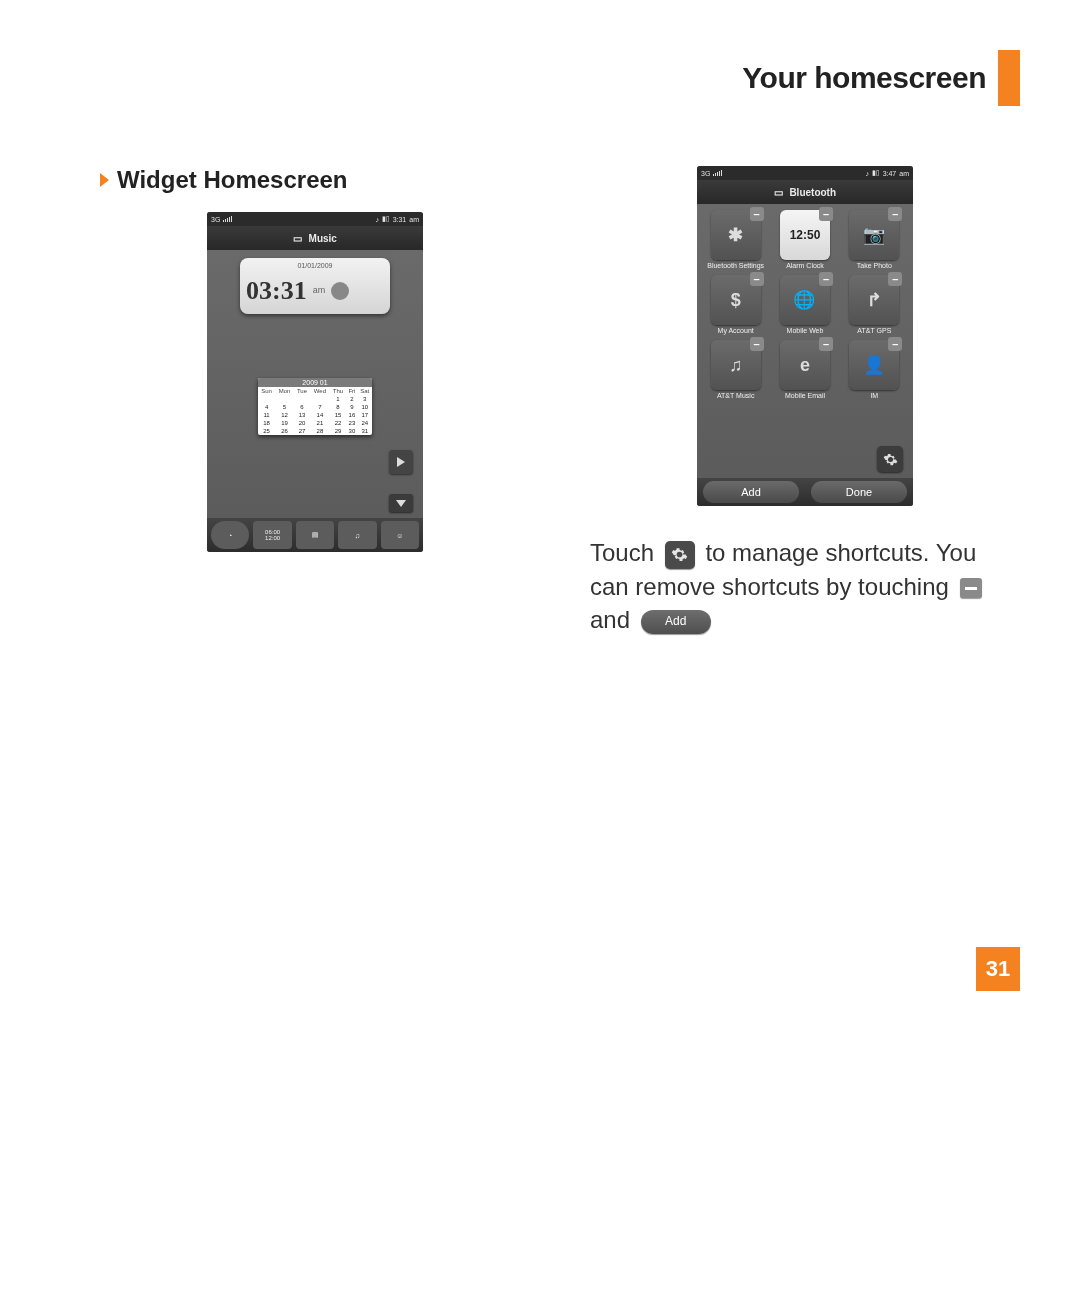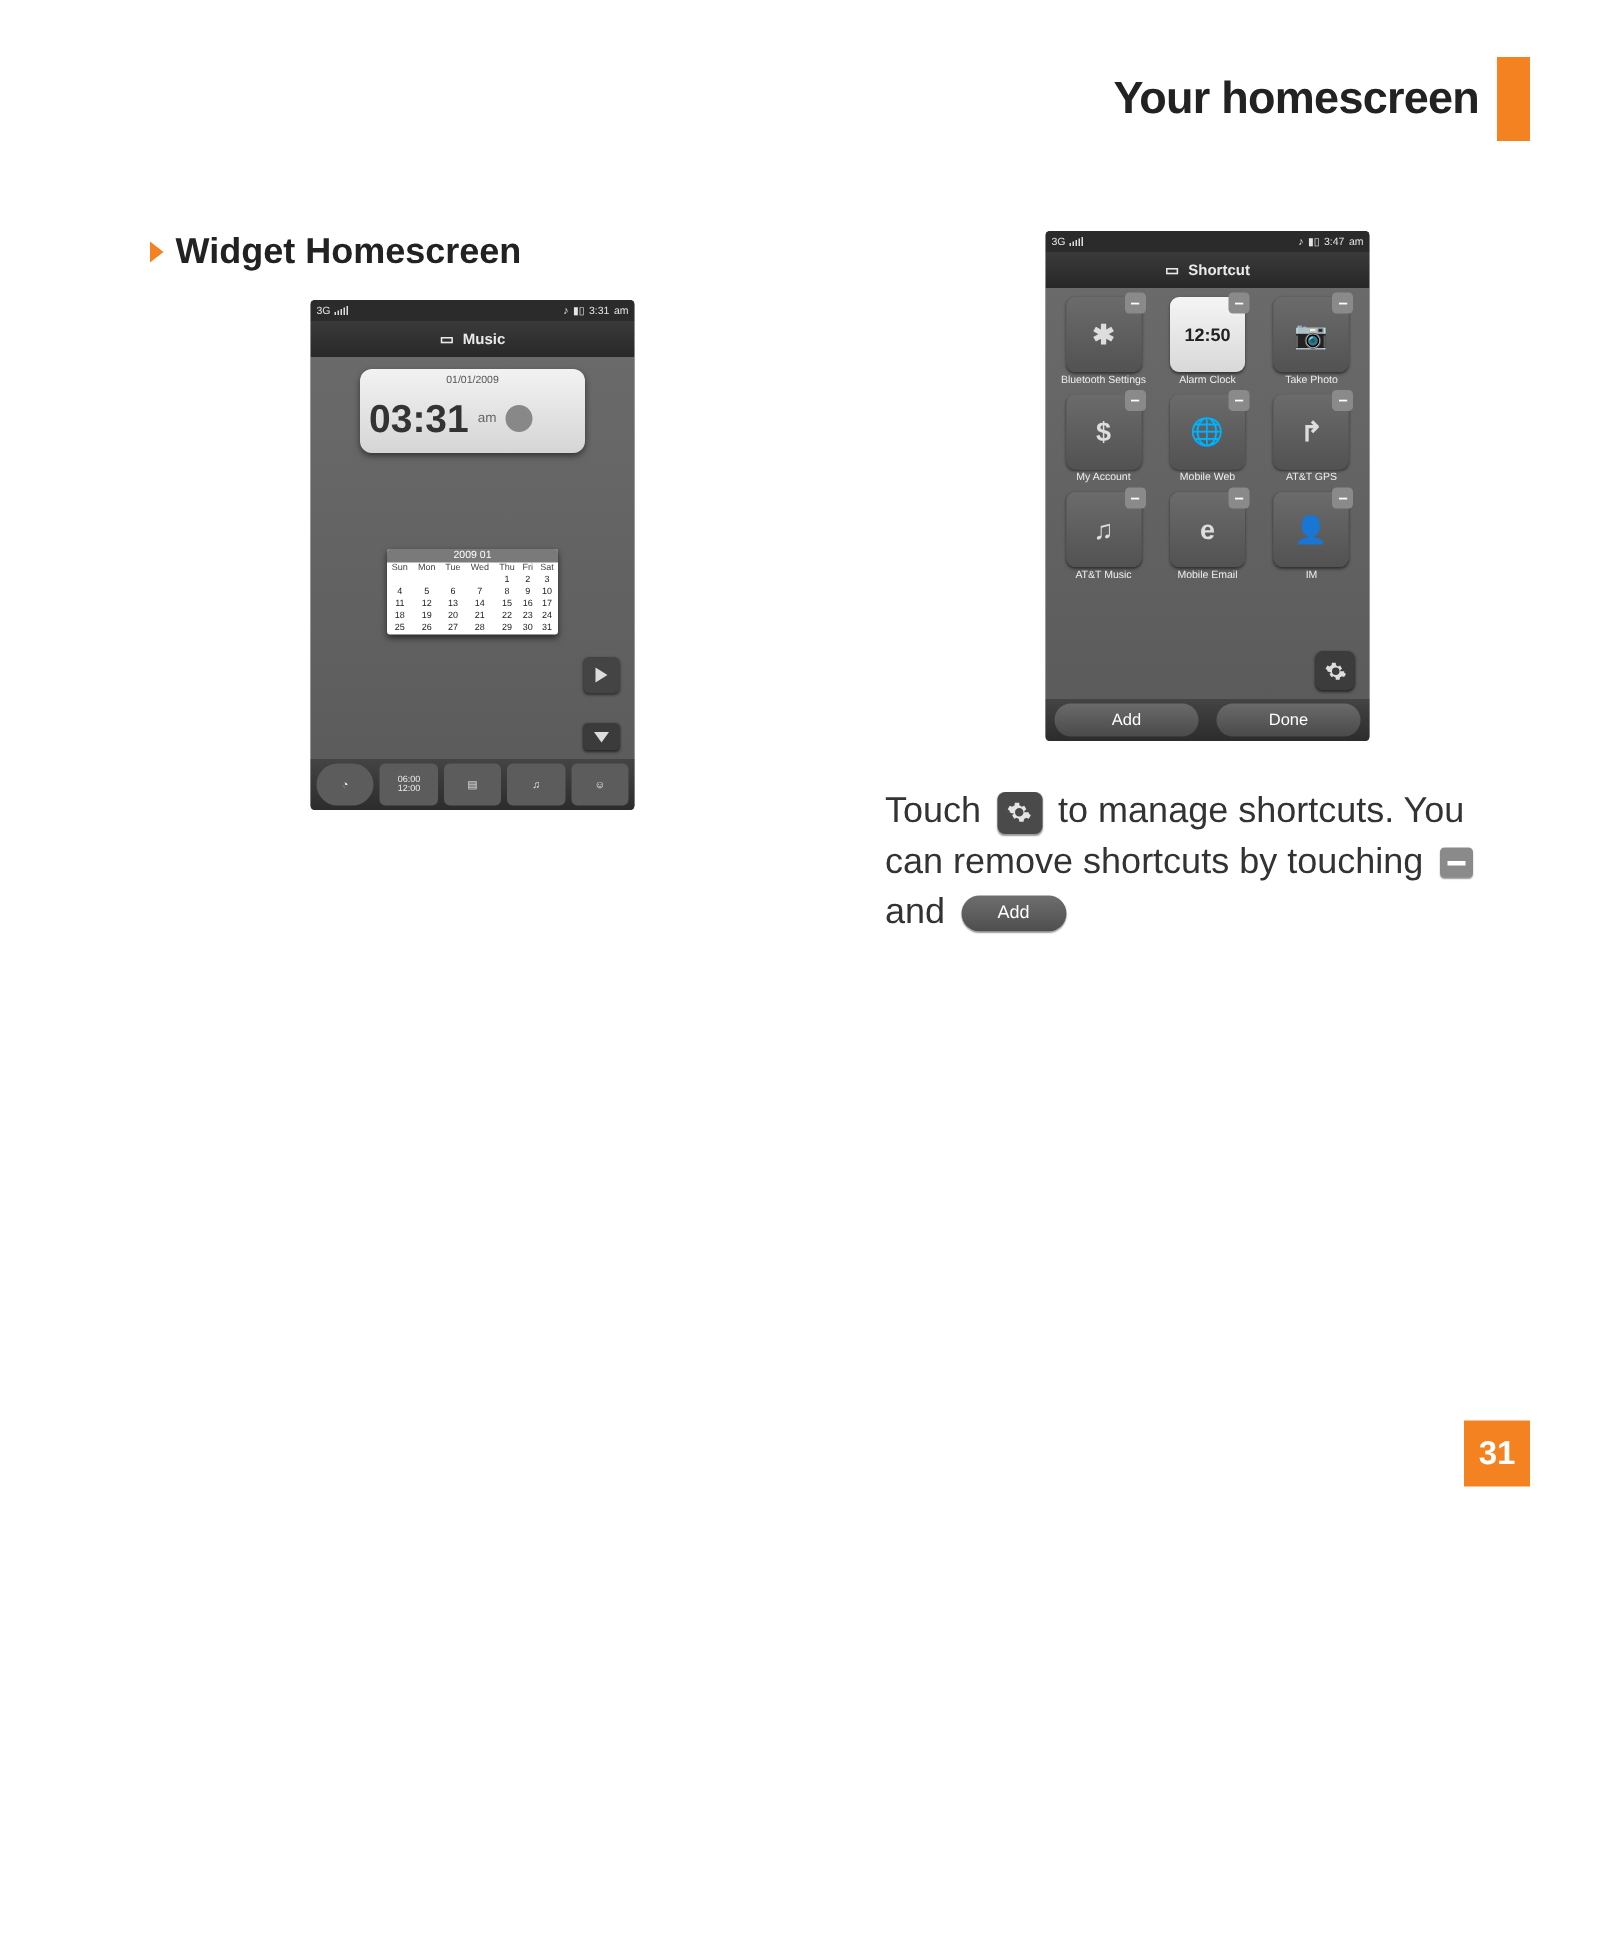--- a/index.html
+++ b/index.html
@@ -10,21 +10,21 @@
     background: #ffffff;
     font-family: Arial, Helvetica, sans-serif;
     color: #222;
     position: relative;
   }
   .page {
     position: relative;
     width: 1080px;
     height: 1021px;
     box-sizing: border-box;
-    padding: 38px 60px 40px 100px;
+    padding: 50px 60px 40px 100px;
   }
   .top-header {
     display: flex;
     justify-content: flex-end;
     align-items: center;
     gap: 12px;
     margin-bottom: 60px;
   }
   .top-title {
     font-weight: bold;
@@ -124,20 +124,21 @@
     text-align:center;
     font-size:7px;
     color:#555;
   }
   .clock-widget .time {
     font-size:26px;
     font-weight:bold;
     color:#333;
     line-height:1;
     padding-top:10px;
+    font-family:Liberation Serif, serif;
   }
   .clock-widget .ampm { font-size:9px; color:#666; padding-top:8px;}
   .clock-widget .alarmico { width:18px; height:18px; background:#888; border-radius:50%; margin-top:10px;}
   .calendar-widget {
     position:absolute;
     left:50%; transform:translateX(-50%);
     top:128px;
     width:114px;
     background:#fff;
     border-radius:2px;
@@ -399,21 +400,21 @@
           </span>
           <span class="right">
             <span>♪</span>
             <span>▮▯</span>
             <span>3:47</span>
             <span>am</span>
           </span>
         </div>
         <div class="ss-header">
           <span>▭</span>
-          <span>Shortcut</span>
+          <span>Bluetooth</span>
         </div>
         <div class="ss-body">
           <div class="shortcut-grid" id="sc-grid">
               <div class="sc-item">
                 <div class="sc-icon">✱<div class="sc-minus">–</div></div>
                 <div class="sc-label">Bluetooth Settings</div>
               </div>
               <div class="sc-item">
                 <div class="sc-icon" style="font-size: 12px; background: linear-gradient(rgb(245, 245, 245), rgb(216, 216, 216)); color: rgb(34, 34, 34); font-weight: bold;">12:50<div class="sc-minus">–</div></div>
                 <div class="sc-label">Alarm Clock</div>

